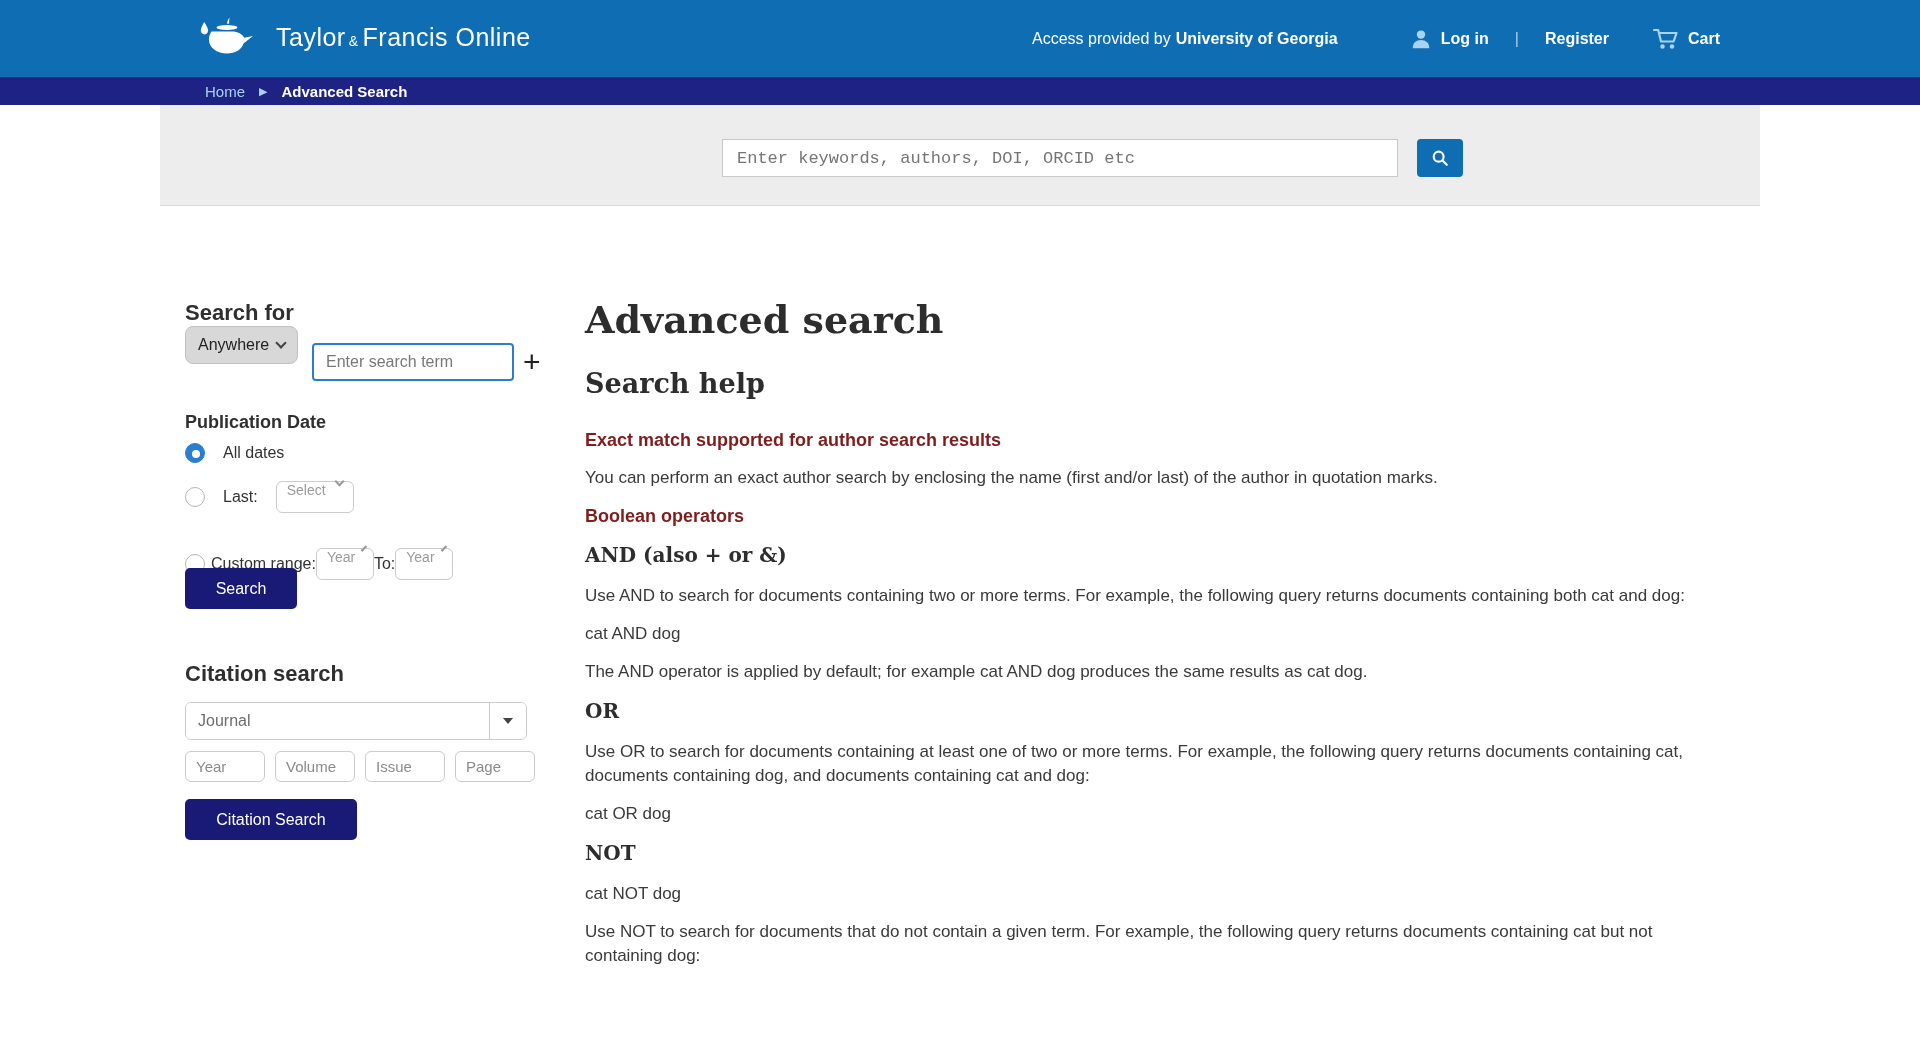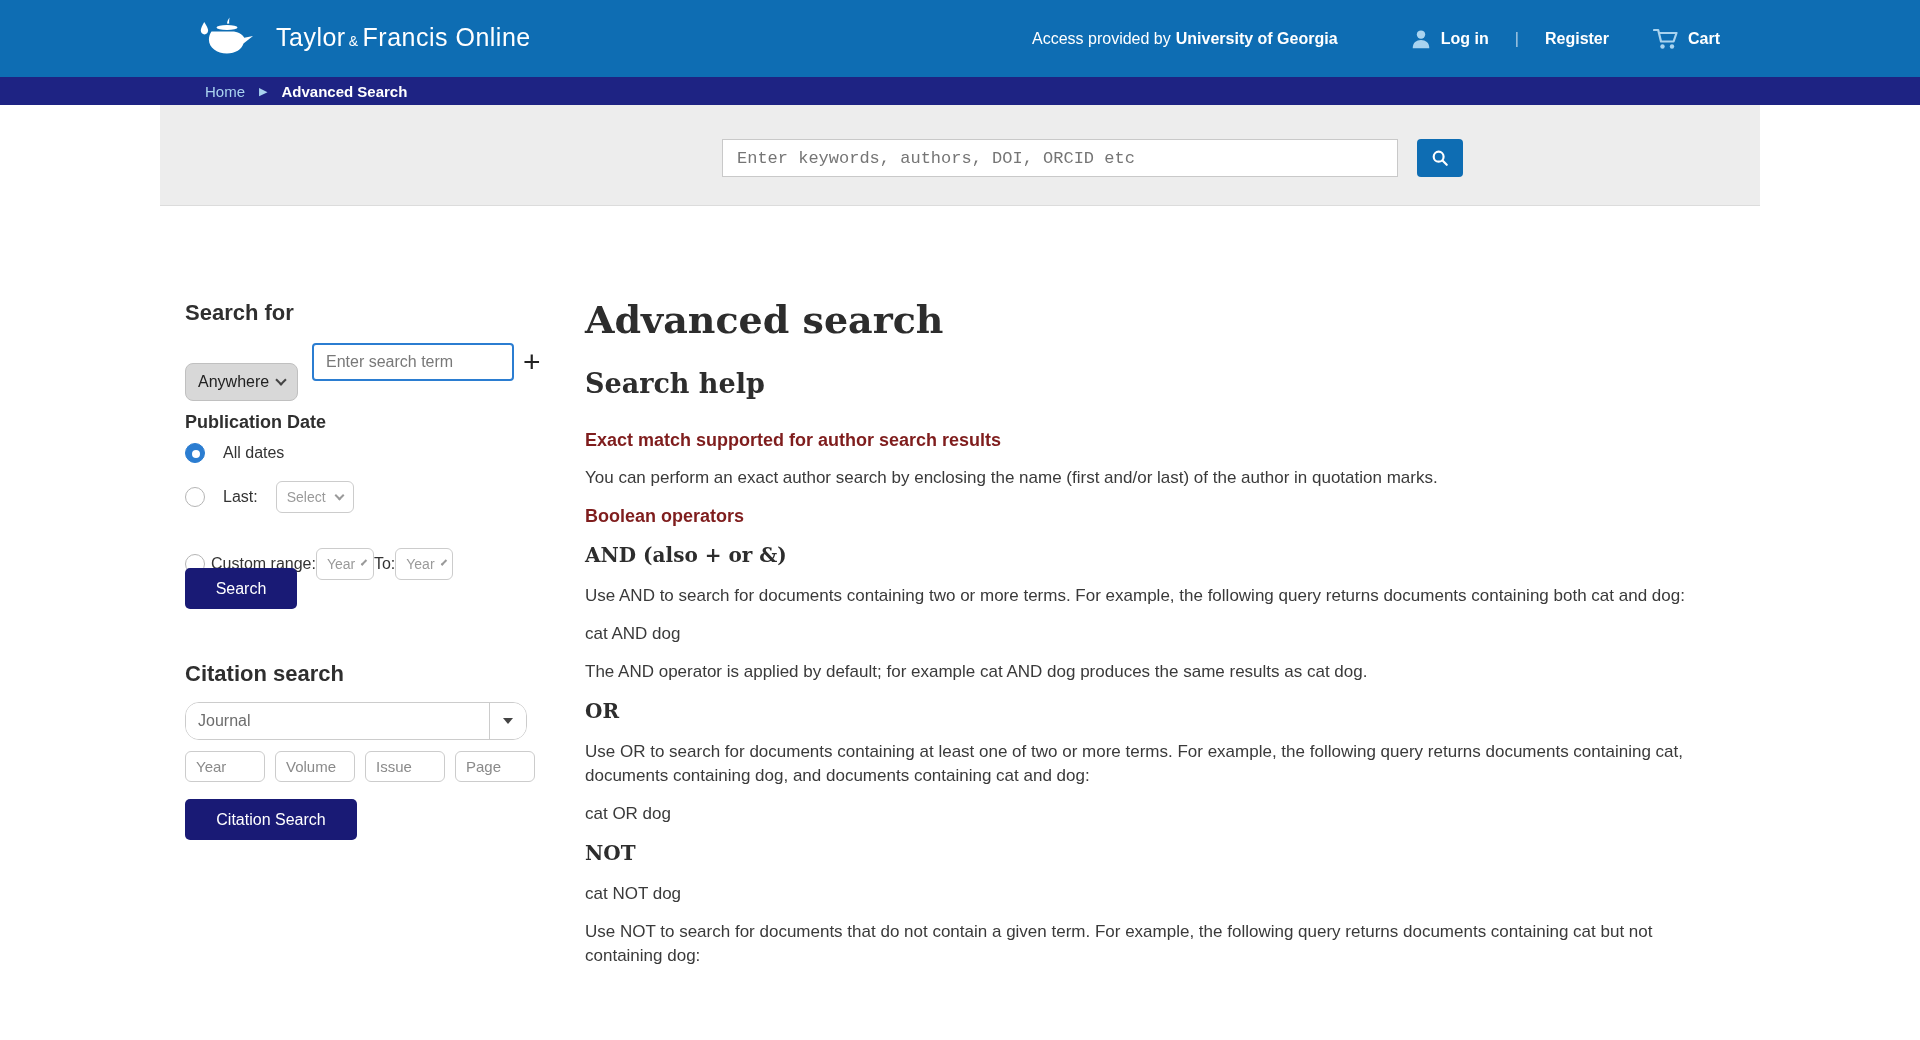--- a/index.html
+++ b/index.html
@@ -37,43 +37,43 @@
   
   .graybar{position:absolute;left:160px;top:105px;width:1600px;height:101px;background:var(--panel-gray);border-bottom:1px solid #dcdcdc;}
   .qs-input{position:absolute;left:722px;top:139px;width:676px;height:38px;border:1px solid #c9c9c9;background:#fff;
     padding:0 14px;font-size:17px;color:#333;font-family:Liberation Mono, monospace;}
   .qs-input::placeholder{color:#757575;}
   .qs-btn{position:absolute;left:1417px;top:139px;width:46px;height:38px;background:var(--header-blue);
     border:none;border-radius:4px;display:flex;align-items:center;justify-content:center;cursor:pointer;}
 
   
   .side-title{position:absolute;left:185px;font-size:22px;font-weight:700;color:#2f2f2f;}
-  .anywhere-select{position:absolute;left:185px;top:363px;width:113px;height:38px;background:#d8d8d8;
+  .anywhere-select{position:absolute;left:185px;top:326px;width:113px;height:38px;background:#d8d8d8;
     border:1px solid #c0c0c0;border-radius:8px;display:flex;align-items:center;justify-content:space-between;
     padding:0 12px;font-size:16px;color:#222;cursor:pointer;}
   .chev{display:inline-block;width:8px;height:8px;border-right:2px solid #444;border-bottom:2px solid #444;
     transform:rotate(45deg);margin-top:-4px;}
   .chev.light{border-color:#9a9a9a;width:7px;height:7px;}
   .term-input{position:absolute;left:312px;top:343px;width:202px;height:38px;border:2px solid var(--radio-blue);
     border-radius:4px;padding:0 12px;font-size:16px;color:#333;font-family:"Liberation Sans",sans-serif;}
   .term-input::placeholder{color:#787878;}
   .add-btn{position:absolute;left:523px;top:344px;font-size:30px;font-weight:300;color:#222;cursor:pointer;line-height:36px;}
 
   .pub-title{position:absolute;left:185px;top:412px;font-size:18px;font-weight:700;color:#2f2f2f;}
   .radio-row{position:absolute;left:185px;display:flex;align-items:center;gap:18px;font-size:16px;color:#333;}
   .radio{width:20px;height:20px;border-radius:50%;background:#fff;border:1px solid #b5b5b5;position:relative;cursor:pointer;flex:none;}
   .radio.checked{background:var(--radio-blue);border-color:var(--radio-blue);}
   .radio.checked::after{content:"";position:absolute;left:6px;top:6px;width:8px;height:8px;border-radius:50%;background:#fff;}
-  .mini-select{height:32px;border:1px solid #ccc;border-radius:6px;background:#fff;display:flex;align-items:center;
+  .mini-select{height:32px;border:1px solid #ccc;border-radius:6px;background:#fff;display:flex;align-items:flex-start;
     justify-content:space-between;padding:0 10px;font-size:14px;color:#9a9a9a;cursor:pointer;gap:8px;}
   .lbl{color:#333;}
   .search-btn{position:absolute;left:185px;top:568px;width:112px;height:41px;background:var(--button-navy);
     color:#fff;font-size:16px;border:none;border-radius:5px;cursor:pointer;font-family:"Liberation Sans",sans-serif;}
 
-  .journal-combo{position:absolute;left:185px;top:702px;width:342px;height:38px;border:1px solid #ccc;border-radius:14px;
+  .journal-combo{position:absolute;left:185px;top:702px;width:342px;height:38px;border:1px solid #ccc;border-radius:6px;
     background:#fff;display:flex;align-items:stretch;overflow:hidden;}
   .journal-input{flex:1;border:none;outline:none;padding:0 12px;font-size:16px;color:#444;font-family:"Liberation Sans",sans-serif;}
   .journal-input::placeholder{color:#6d6d6d;}
   .journal-caret{width:37px;border-left:1px solid #ccc;display:flex;align-items:center;justify-content:center;cursor:pointer;background:#fff;}
   .tri-down{width:0;height:0;border-left:5px solid transparent;border-right:5px solid transparent;border-top:6px solid #444;}
   .cit-row{position:absolute;left:185px;top:751px;display:flex;gap:10px;}
   .cit-input{width:80px;height:31px;border:1px solid #ccc;border-radius:6px;padding:0 10px;font-size:15px;
     color:#333;font-family:"Liberation Sans",sans-serif;}
   .cit-input::placeholder{color:#8a8a8a;}
   .citation-btn{position:absolute;left:185px;top:799px;width:172px;height:41px;background:var(--button-navy);

